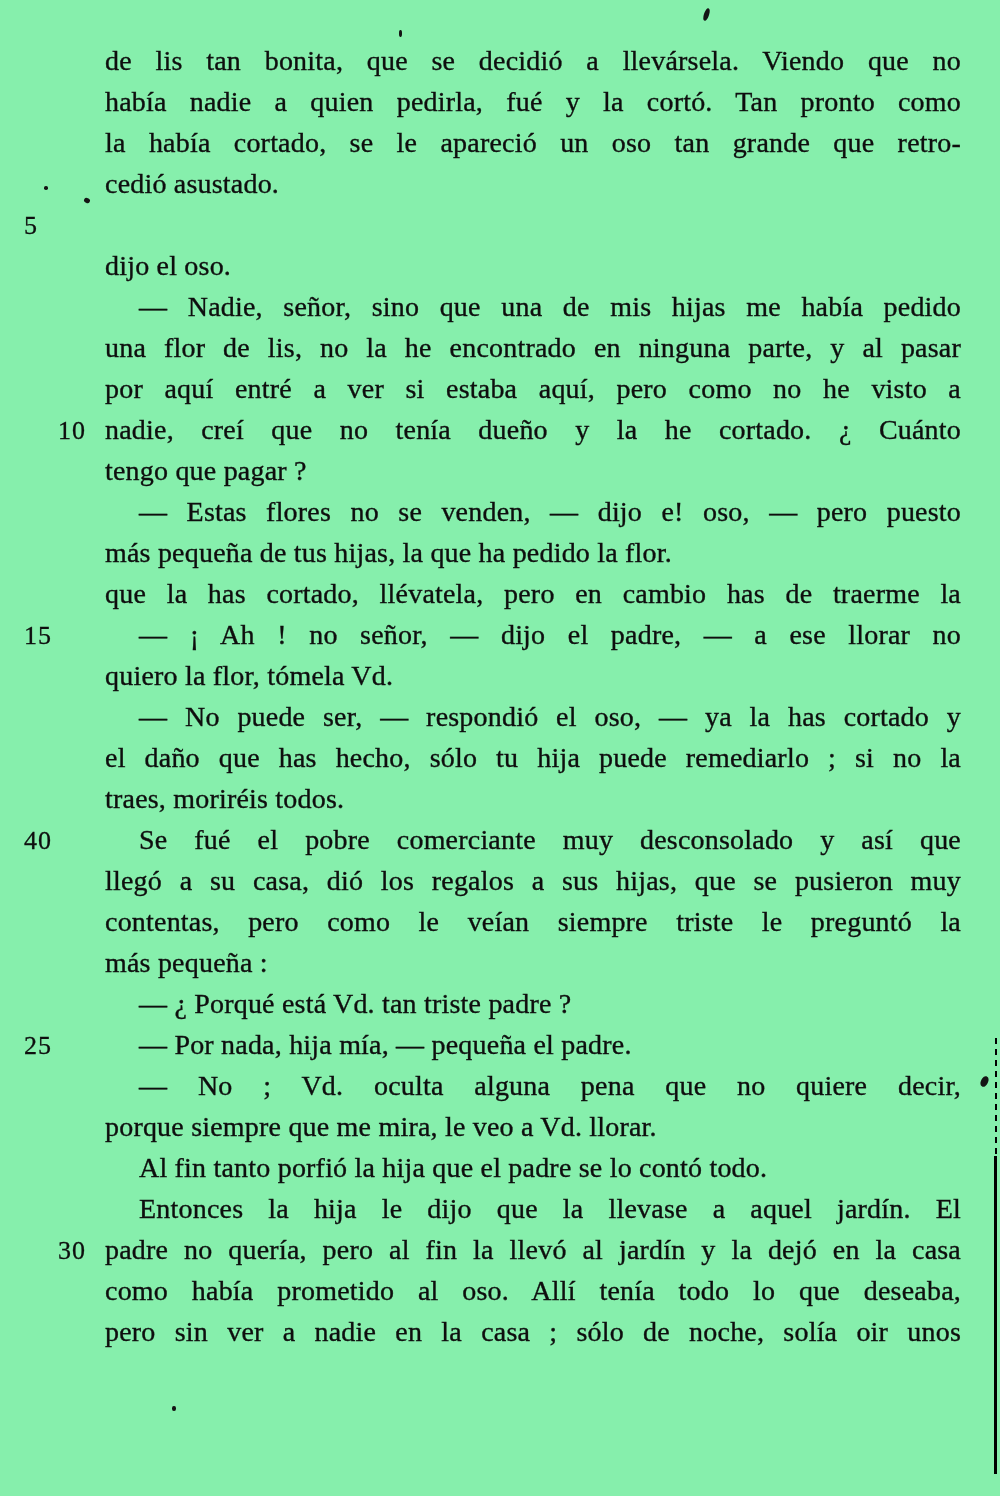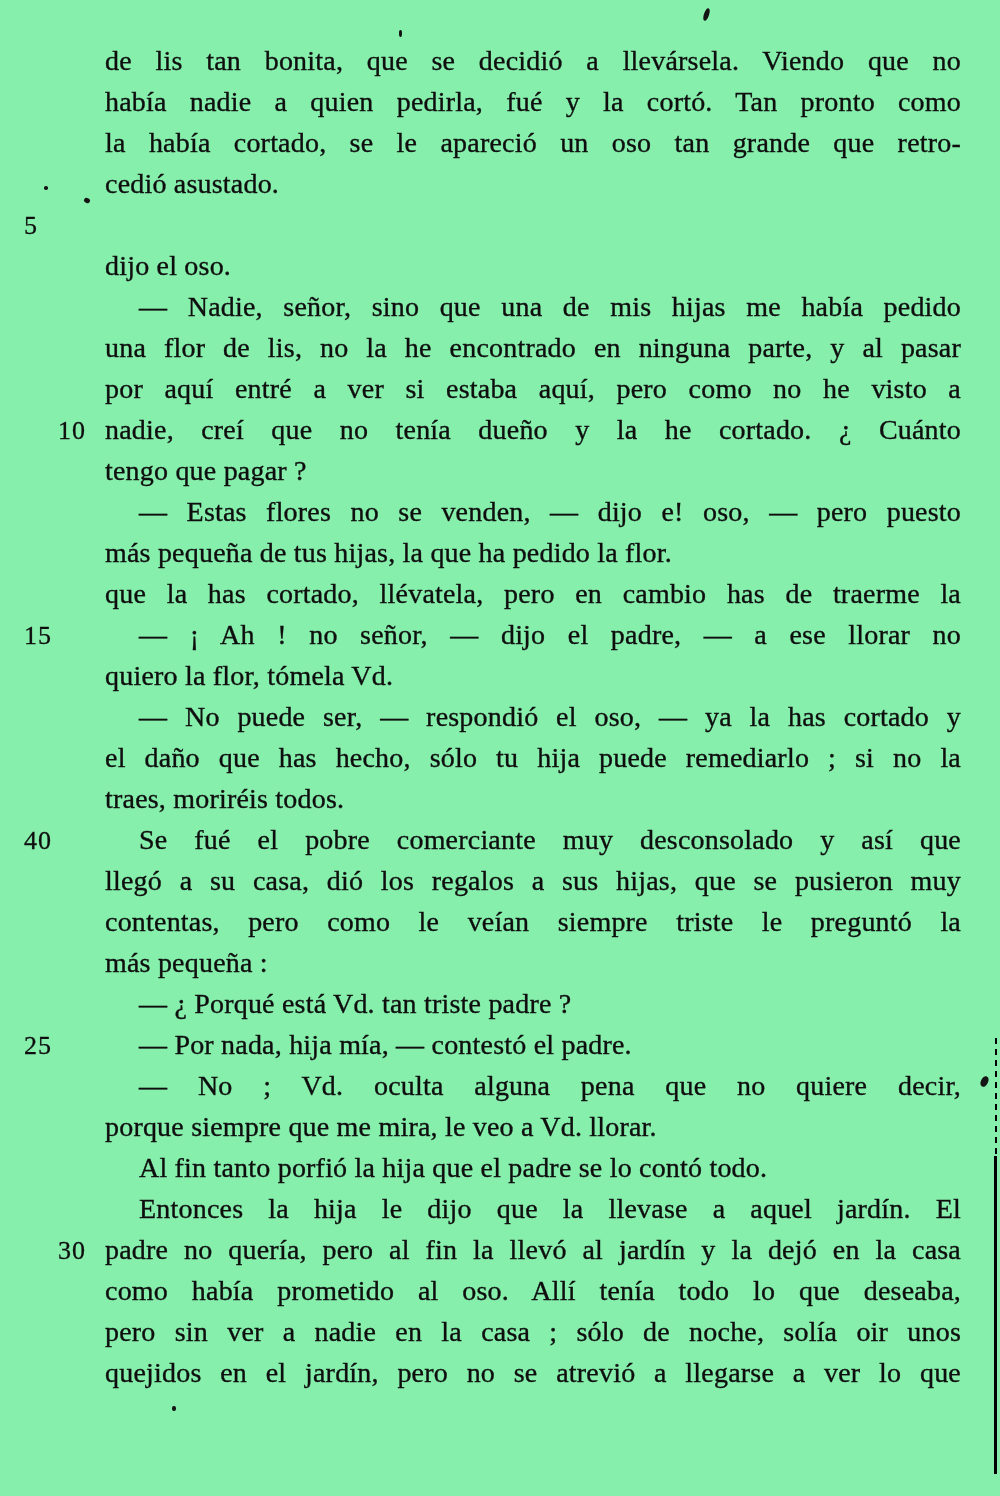--- a/index.html
+++ b/index.html
@@ -88,29 +88,28 @@
       <div class="line j ind"><span class="num">15</span><span class="txt">— ¡ Ah ! no señor, — dijo el padre, — a ese llorar no</span></div>
       <div class="line l"><span class="txt">quiero la flor, tómela Vd.</span></div>
       <div class="line j ind"><span class="txt">— No puede ser, — respondió el oso, — ya la has cortado y</span></div>
       <div class="line j"><span class="txt">el daño que has hecho, sólo tu hija puede remediarlo ; si no la</span></div>
       <div class="line l"><span class="txt">traes, moriréis todos.</span></div>
       <div class="line j ind"><span class="num">40</span><span class="txt">Se fué el pobre comerciante muy desconsolado y así que</span></div>
       <div class="line j"><span class="txt">llegó a su casa, dió los regalos a sus hijas, que se pusieron muy</span></div>
       <div class="line j"><span class="txt">contentas, pero como le veían siempre triste le preguntó la</span></div>
       <div class="line l"><span class="txt">más pequeña :</span></div>
       <div class="line l ind"><span class="txt">— ¿ Porqué está Vd. tan triste padre ?</span></div>
-      <div class="line l ind"><span class="num">25</span><span class="txt">— Por nada, hija mía, — contestó el padre.</span></div>
+      <div class="line l ind"><span class="num">25</span><span class="txt">— Por nada, hija mía, — pequeña el padre.</span></div>
       <div class="line j ind"><span class="txt">— No ; Vd. oculta alguna pena que no quiere decir,</span></div>
       <div class="line l"><span class="txt">porque siempre que me mira, le veo a Vd. llorar.</span></div>
       <div class="line l ind"><span class="txt">Al fin tanto porfió la hija que el padre se lo contó todo.</span></div>
       <div class="line j ind"><span class="txt">Entonces la hija le dijo que la llevase a aquel jardín.  El</span></div>
       <div class="line j"><span class="num">30</span><span class="txt">padre no quería, pero al fin la llevó al jardín y la dejó en la casa</span></div>
       <div class="line j"><span class="txt">como había prometido al oso.  Allí tenía todo lo que deseaba,</span></div>
       <div class="line j"><span class="txt">pero sin ver a nadie en la casa ; sólo de noche, solía oir unos</span></div>
-      <div class="line j"><span class="txt">quejidos en el jardín, pero no se atrevió a llegarse a ver lo que</span></div>
     </div>
   <div id="artifacts">
       <div class="speck" style="left: 704px; top: 8px; width: 5px; height: 13px; transform: rotate(18deg);"></div>
       <div class="speck" style="left: 399px; top: 30px; width: 3px; height: 7px; transform: rotate(0deg);"></div>
       <div class="speck" style="left: 84px; top: 198px; width: 6px; height: 5px; transform: rotate(30deg);"></div>
       <div class="speck" style="left: 44px; top: 186px; width: 4px; height: 4px; transform: rotate(0deg);"></div>
       <div class="speck" style="left: 172px; top: 1406px; width: 4px; height: 5px; transform: rotate(0deg);"></div>
       <div class="speck" style="left: 981px; top: 1076px; width: 7px; height: 11px; transform: rotate(25deg);"></div>
       <div class="edge-line dashed" style="left: 995px; top: 1038px; width: 2px; height: 118px;"></div>
       <div class="edge-line" style="left: 994px; top: 1156px; width: 3px; height: 318px;"></div>

